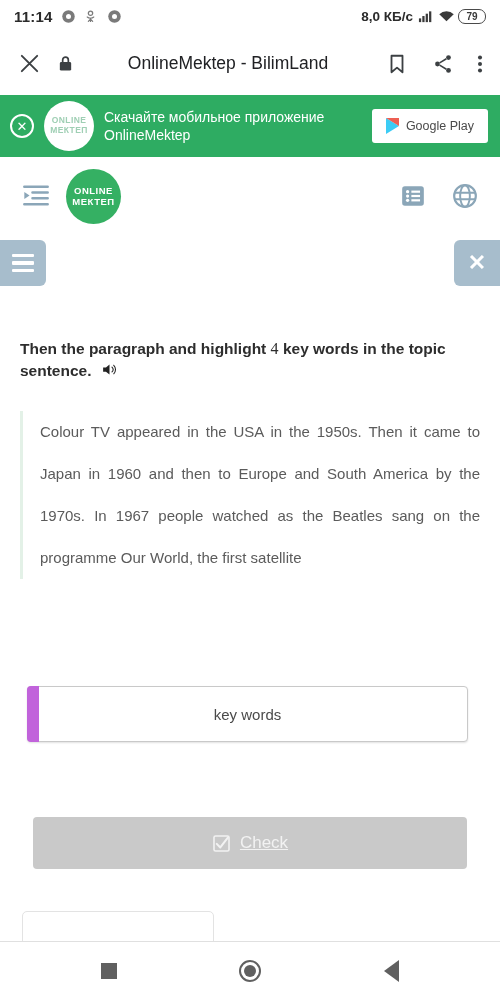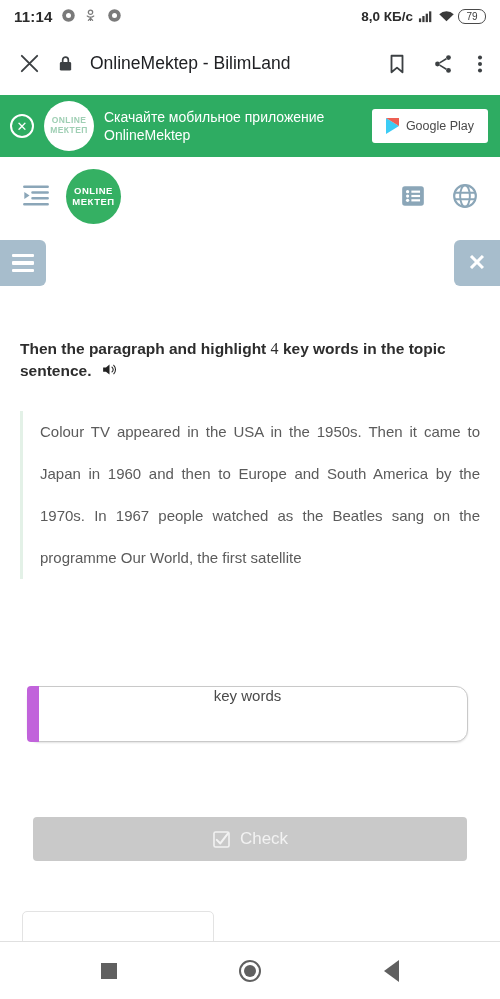--- a/index.html
+++ b/index.html
@@ -12,38 +12,39 @@
   .screen { width: 500px; height: 999px; position: relative; background: #fff; display: flex; flex-direction: column; }
 
   
   .statusbar {
     height: 32px; flex: 0 0 32px;
     display: flex; align-items: center;
     padding: 0 14px;
     background: #ffffff;
     color: #3a3a3a;
   }
-  .sb-left { display: flex; align-items: flex-start; gap: 8px; }
+  .sb-left { display: flex; align-items: center; gap: 8px; }
   .sb-time { font-size: 15px; font-weight: bold; letter-spacing: .2px; color: #2b2b2b; }
   .sb-right { margin-left: auto; display: flex; align-items: center; gap: 5px; }
   .sb-net { font-size: 13.5px; font-weight: bold; color: #2b2b2b; }
   .mini-icon { width: 15px; height: 15px; display: inline-block; }
   .batt {
     border: 1.6px solid #4a4a4a; border-radius: 7px;
     height: 15px; min-width: 28px; padding: 0 4px;
     display: flex; align-items: center; justify-content: center;
-    font-size: 10px; font-weight: normal; color: #3a3a3a;
+    font-size: 10px; font-weight: bold; color: #3a3a3a;
   }
 
   
   .browserbar {
     flex: 0 0 63px; height: 63px;
     display: flex; align-items: center;
     padding: 0 16px; gap: 14px;
     background: #fff;
+    text-align: center;
   }
   .bb-icon { width: 26px; height: 26px; flex: 0 0 26px; display: flex; align-items: center; justify-content: center; color: #3c4043; }
   .bb-titles { flex: 1 1 auto; min-width: 0; padding-left: 2px; }
   .bb-title { font-size: 17.5px; color: #202124; line-height: 1.15; white-space: nowrap; overflow: hidden; text-overflow: ellipsis; }
   .bb-url { font-size: 11.5px; color: #3c4043; line-height: 1.3; margin-top: 1px; }
   .bb-actions { display: flex; align-items: center; gap: 20px; margin-left: 4px; }
 
   
   .appbanner {
     flex: 0 0 62px; height: 62px;
@@ -135,39 +136,40 @@
     text-align: justify;
     text-align-last: left;
   }
   .paragraph .lastline { display: block; }
 
   .dropzone {
     position: absolute; top: 451px; left: 27px; right: 32px;
     height: 56px;
     background: #ffffff;
     border: 1px solid #c9c9c9;
-    border-radius: 12px;
+    border-radius: 4px;
     box-shadow: 0 1px 2px rgba(0,0,0,.12);
-    display: flex; justify-content: center;
+    display: flex; align-items: center; justify-content: center;
   }
   .dz-accent {
     position: absolute; left: -1px; top: -1px; bottom: -1px;
     width: 12px; background: #c163db;
     border-radius: 4px 0 0 4px;
   }
   .dz-label { font-size: 15px; color: #4a4a4a; }
 
   .checkbtn {
     position: absolute; top: 582px; left: 33px; right: 33px;
-    height: 44px;
+    height: 52px;
     background: #c9c9c9;
     border: none; border-radius: 4px;
     display: flex; align-items: center; justify-content: center; gap: 9px;
     color: #f2f2f2; font-size: 17px;
     font-family: "Liberation Sans", sans-serif;
+    text-decoration: underline;
   }
   .check-icon { display: inline-flex; align-items: center; }
 
   .ghostbox {
     position: absolute; top: 676px; left: 22px;
     width: 192px; height: 40px;
     border: 1px solid #e3e3e3; border-radius: 5px;
     background: #fff;
   }
 

